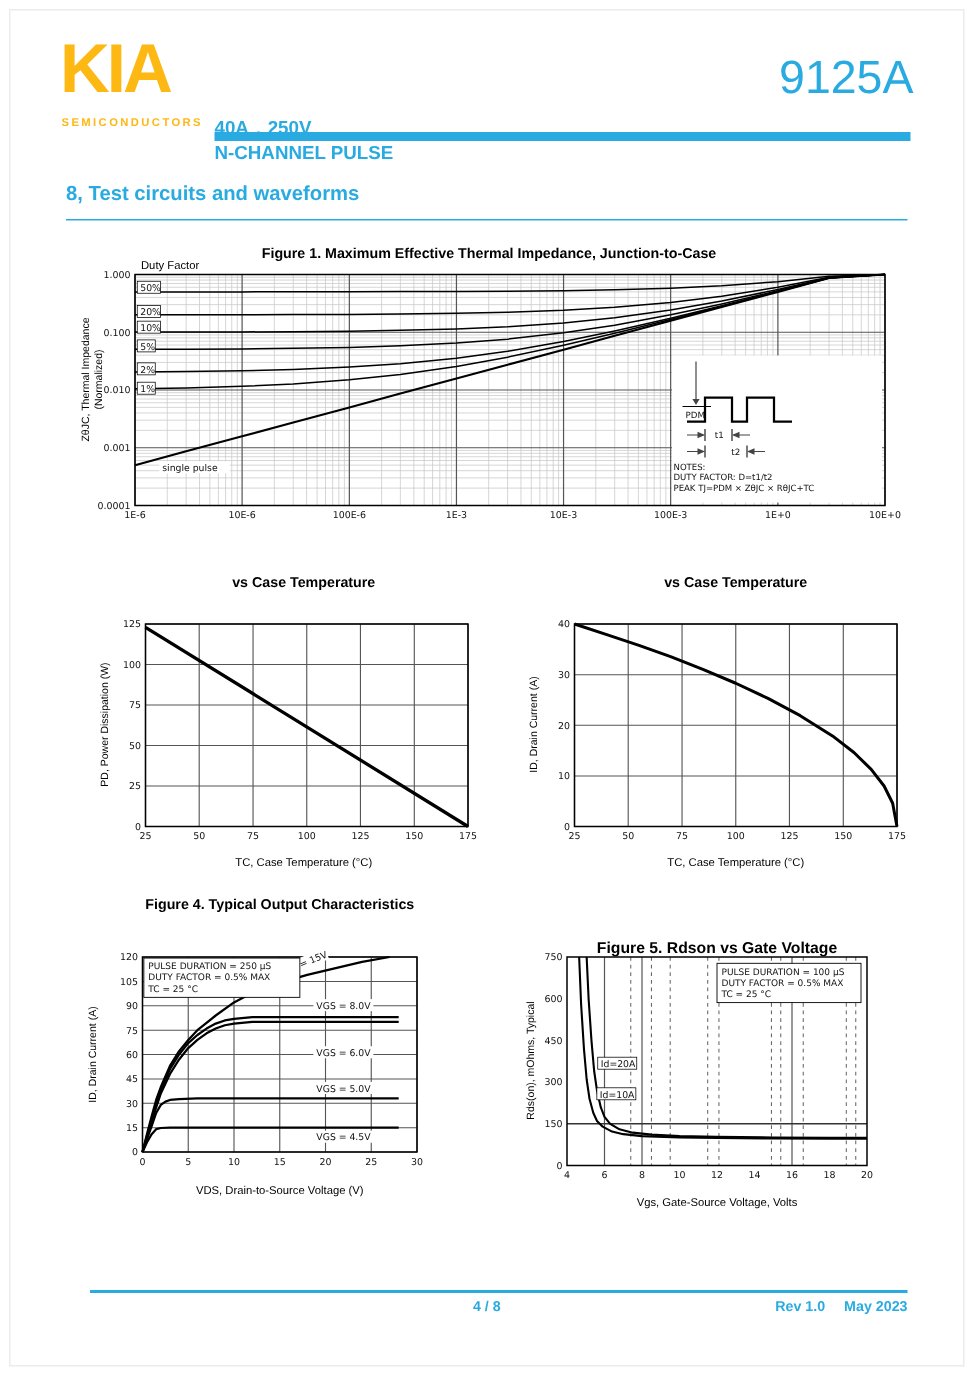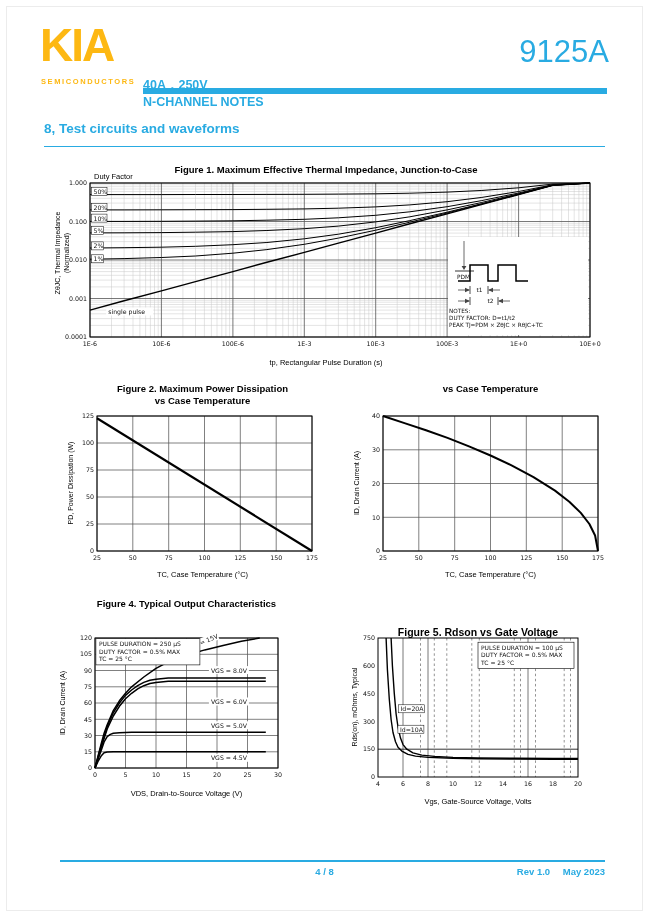--- a/index.html
+++ b/index.html
@@ -65,21 +65,21 @@
 <body>
 
 <div class="page">
   <div class="frame"></div>
 
   <header>
     <div class="logo-text">KIA</div>
     <div class="logo-sub">SEMICONDUCTORS</div>
     <div class="subtitle">
       <div>40A，250V</div>
-      <div>N-CHANNEL NOTES</div>
+      <div>N-CHANNEL PULSE</div>
     </div>
     <div class="partnum">9125A</div>
     <div class="header-rule"></div>
   </header>
 
   <h2 class="section-title">8, Test circuits and waveforms</h2>
   <div class="section-rule"></div>
 
   <section class="fig" id="fig1">
     <div class="fig-title">Figure 1. Maximum Effective Thermal Impedance, Junction-to-Case</div>
@@ -244,26 +244,24 @@
         <line x1="422.0" y1="118.0" x2="422.0" y2="126.0" stroke="#000" stroke-width="0.7"></line>
         <line x1="450.0" y1="118.0" x2="450.0" y2="126.0" stroke="#000" stroke-width="0.7"></line>
         <line x1="451.0" y1="122.0" x2="462.0" y2="122.0" stroke="#444" stroke-width="0.8"></line>
         <path d="M450.0 122.0 l5 -2.2 v4.4 z" fill="#444"></path>
         <rect x="438.0" y="118.5" width="10" height="7" fill="#fff"></rect>
         <text x="439.5" y="124.3" font-size="5.8" fill="#111" text-anchor="start" font-family="DejaVu Sans, sans-serif">t2</text>
         <text x="401.0" y="134.0" font-size="5.7" fill="#111" text-anchor="start" font-family="DejaVu Sans, sans-serif">NOTES:</text>
         <text x="401.0" y="141.0" font-size="5.7" fill="#111" text-anchor="start" font-family="DejaVu Sans, sans-serif">DUTY FACTOR: D=t1/t2</text>
         <text x="401.0" y="148.0" font-size="5.7" fill="#111" text-anchor="start" font-family="DejaVu Sans, sans-serif">PEAK TJ=PDM × ZθJC × RθJC+TC</text>
       </svg>
-    <div class="fig-xlabel">tp, Rectangular Pulse Duration (s)</div>
   </section>
 
   <section class="fig" id="fig2">
     <div class="fig-title">
-      <div>Figure 2.  Maximum Power Dissipation</div>
       <div>vs Case Temperature</div>
     </div>
     <div class="fig-ylabel">PD, Power Dissipation (W)</div>
     <svg viewBox="0 0 285 157" width="285" height="157">
         <line x1="37.0" y1="6.0" x2="37.0" y2="141.0" stroke="#555" stroke-width="0.75"></line>
         <line x1="72.8" y1="6.0" x2="72.8" y2="141.0" stroke="#555" stroke-width="0.75"></line>
         <line x1="108.7" y1="6.0" x2="108.7" y2="141.0" stroke="#555" stroke-width="0.75"></line>
         <line x1="144.5" y1="6.0" x2="144.5" y2="141.0" stroke="#555" stroke-width="0.75"></line>
         <line x1="180.3" y1="6.0" x2="180.3" y2="141.0" stroke="#555" stroke-width="0.75"></line>
         <line x1="216.2" y1="6.0" x2="216.2" y2="141.0" stroke="#555" stroke-width="0.75"></line>

